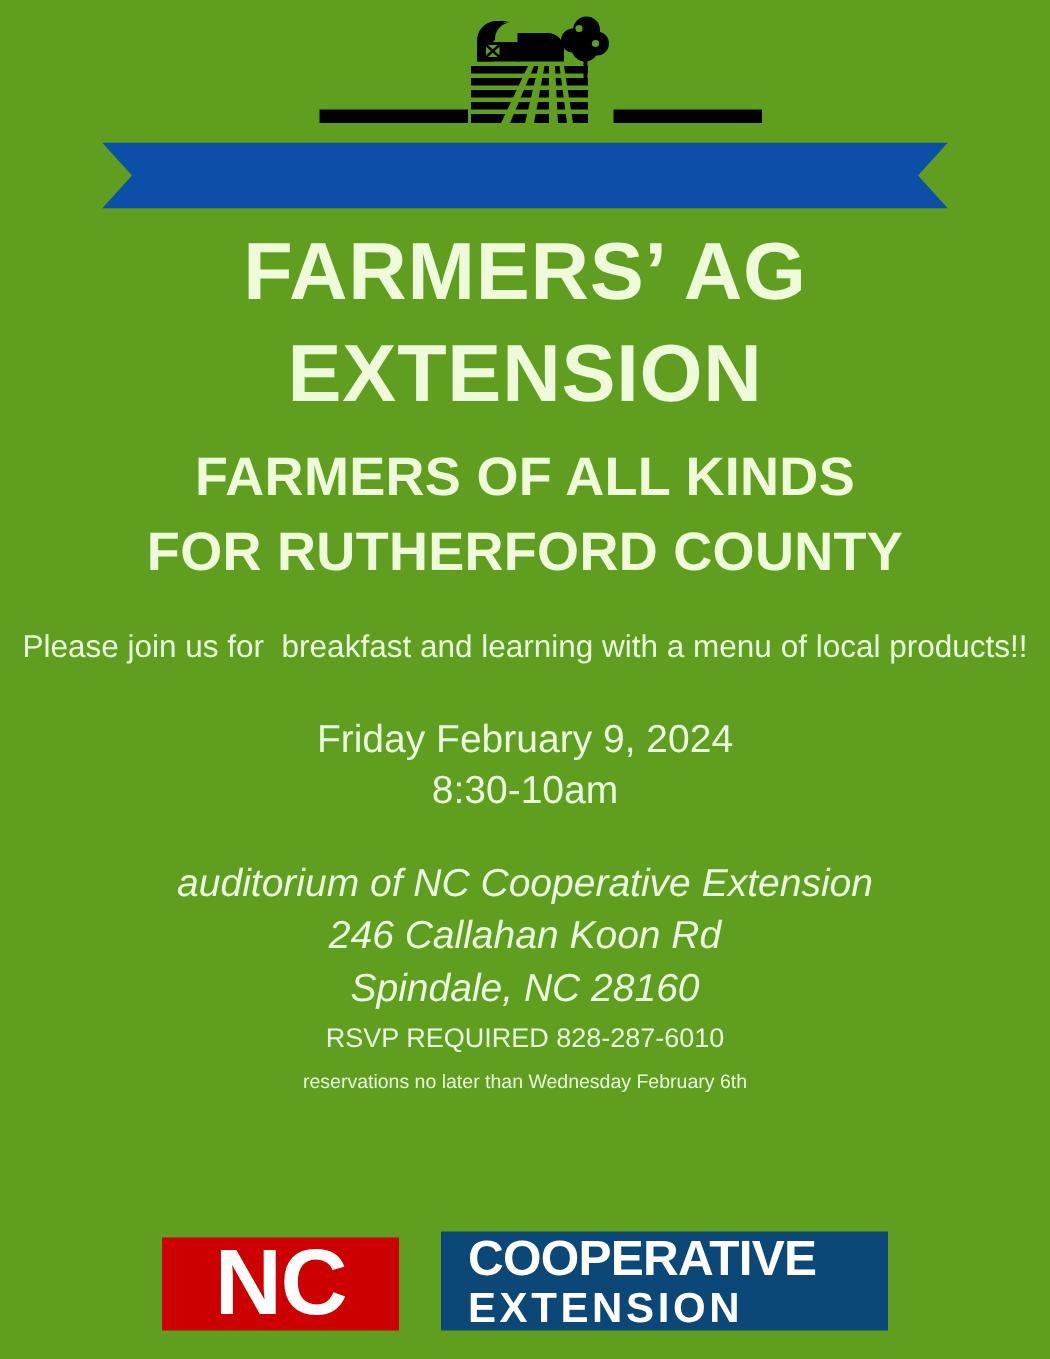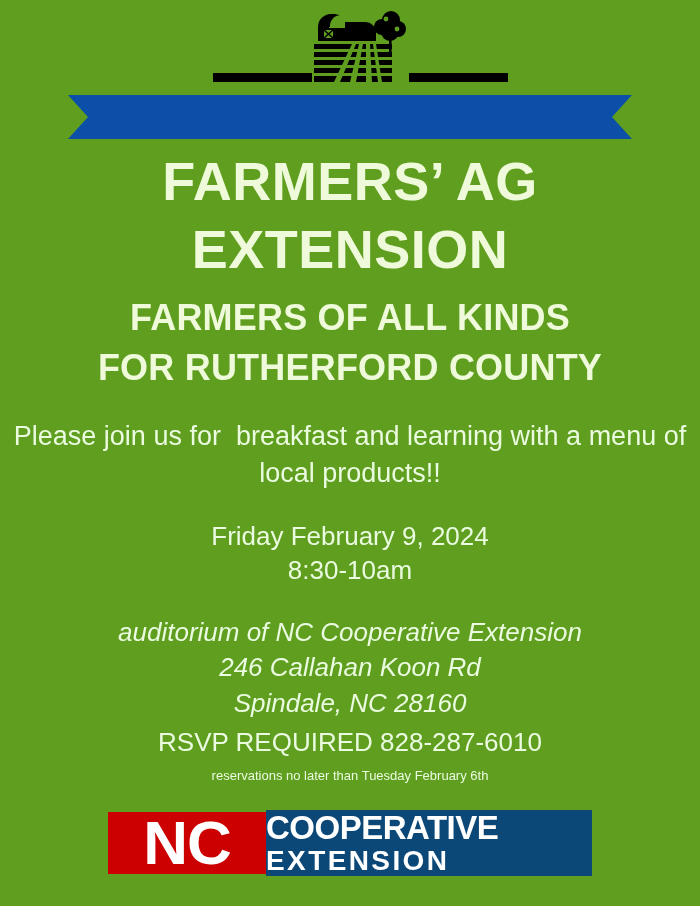--- a/index.html
+++ b/index.html
@@ -81,21 +81,21 @@
     font-weight: bold;
     font-size: 36px;
     line-height: 1.38;
     margin: 10px 0 0 0;
     letter-spacing: 0.2px;
   }
   .subtitle-line { display: block; }
 
   .lede {
     color: #eafbe0;
-    font-size: 27px;
+    font-size: 21px;
     line-height: 1.34;
     font-weight: normal;
     margin: 26px 0 0 0;
     padding: 0 12px;
     white-space: pre-wrap;
   }
 
   .datetime {
     color: #eafbe0;
     font-size: 26px;
@@ -108,41 +108,41 @@
     color: #eafbe0;
     font-size: 26px;
     line-height: 1.35;
     margin: 28px 0 0 0;
     font-style: italic;
   }
   .venue span { display: block; }
 
   .rsvp {
     color: #eafbe0;
-    font-size: 26px;
+    font-size: 18px;
     line-height: 1.35;
     margin: 4px 0 0 0;
   }
 
   .fineprint {
     color: #eafbe0;
     font-size: 13px;
     line-height: 1.4;
     margin: 7px 0 0 0;
   }
 
   
   .logo {
     position: absolute;
     left: 108px;
     top: 799px;
     width: 484px;
     height: 88px;
     display: flex;
-    align-items: center;
+    align-items: flex-end;
   }
   .logo-nc {
     background: #cc0000;
     width: 158px;
     display: flex;
     align-items: center;
     justify-content: center;
   }
   .logo-nc-text {
     color: #ffffff;
@@ -152,22 +152,23 @@
     letter-spacing: -1px;
     font-family: "Liberation Sans", sans-serif;
   }
   .logo-ext {
     background: #0b4878;
     flex: 1;
     display: flex;
     flex-direction: column;
     align-items: flex-start;
     justify-content: center;
-    padding-left: 0;
+    padding-left: 18px;
     box-sizing: border-box;
+    margin-left: 28px;
   }
   .logo-ext-line1 {
     color: #ffffff;
     font-weight: bold;
     font-size: 33px;
     line-height: 1.08;
     letter-spacing: -0.5px;
   }
   .logo-ext-line2 {
     color: #ffffff;
@@ -243,21 +244,21 @@
       <span>8:30-10am</span>
     </div>
 
     <div class="venue">
       <span>auditorium of NC Cooperative Extension</span>
       <span>246 Callahan Koon Rd</span>
       <span>Spindale, NC 28160</span>
     </div>
 
     <p class="rsvp">RSVP REQUIRED 828-287-6010</p>
-    <p class="fineprint">reservations no later than Tuesday February 6th</p>
+    <p class="fineprint">reservations no later than Wednesday February 6th</p>
   </div>
 
   <div class="logo">
     <div class="logo-nc">
       <span class="logo-nc-text">NC</span>
     </div>
     <div class="logo-ext">
       <span class="logo-ext-line1">COOPERATIVE</span>
       <span class="logo-ext-line2">EXTENSION</span>
     </div>

